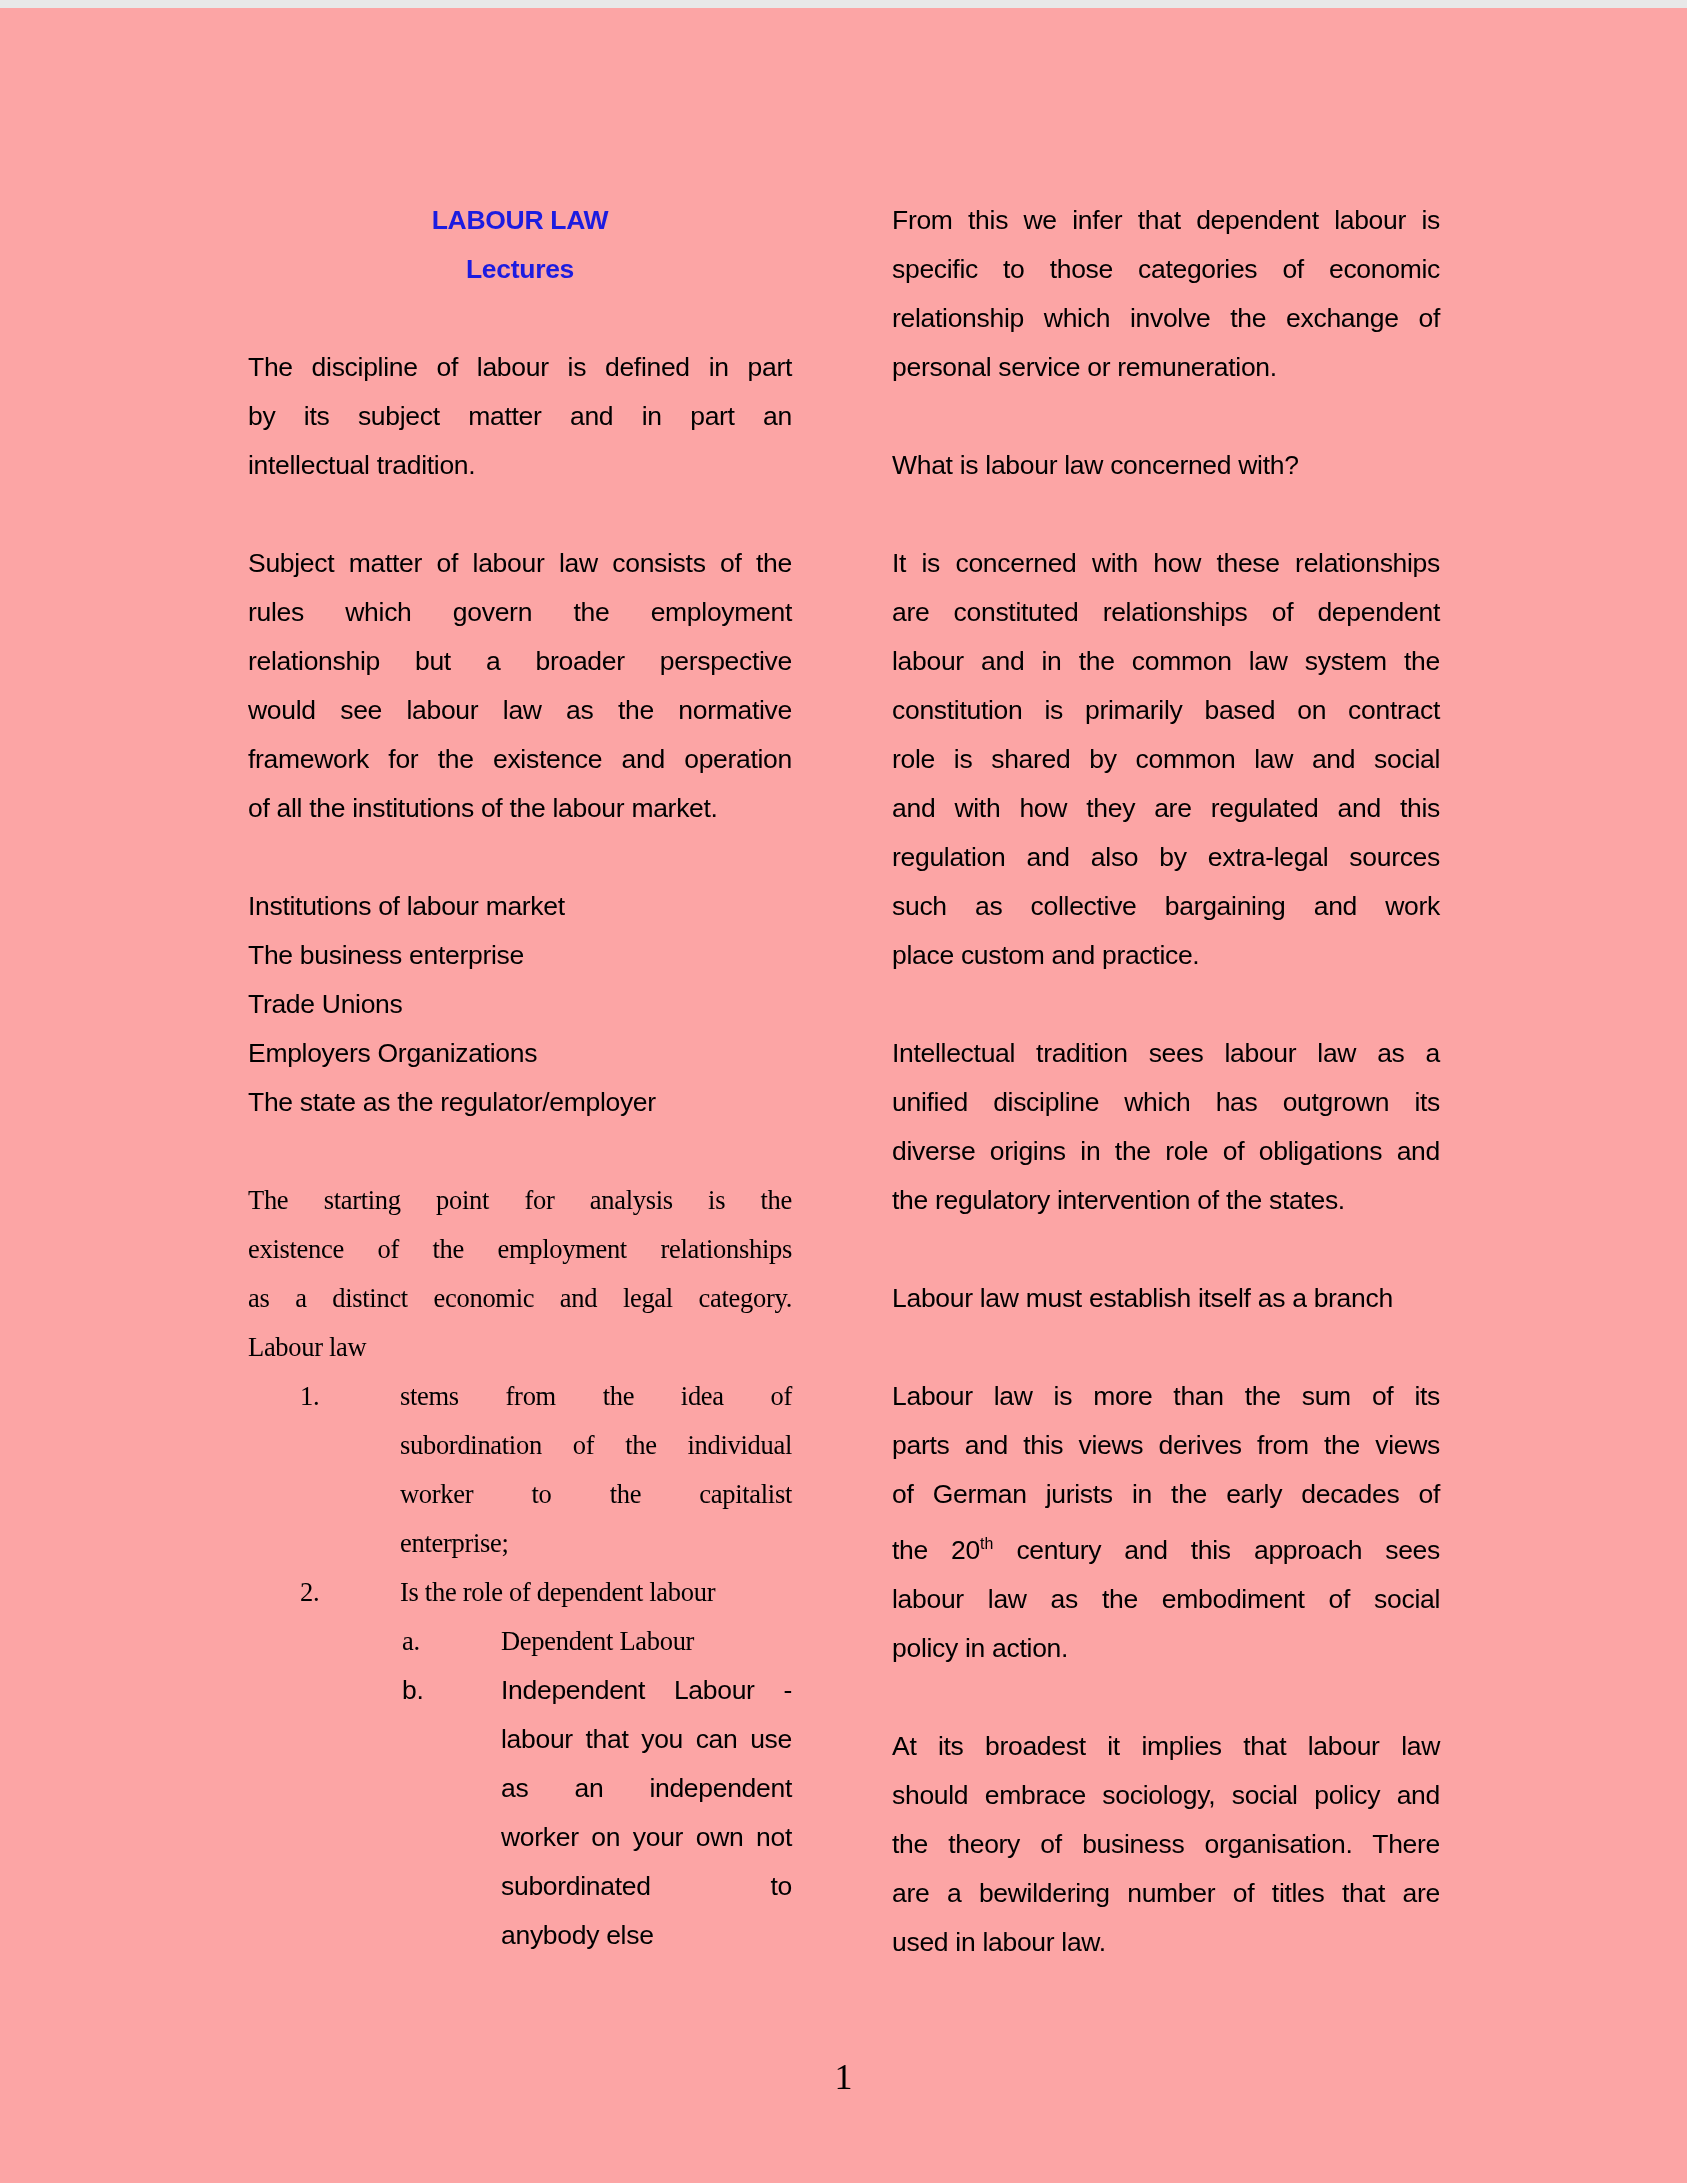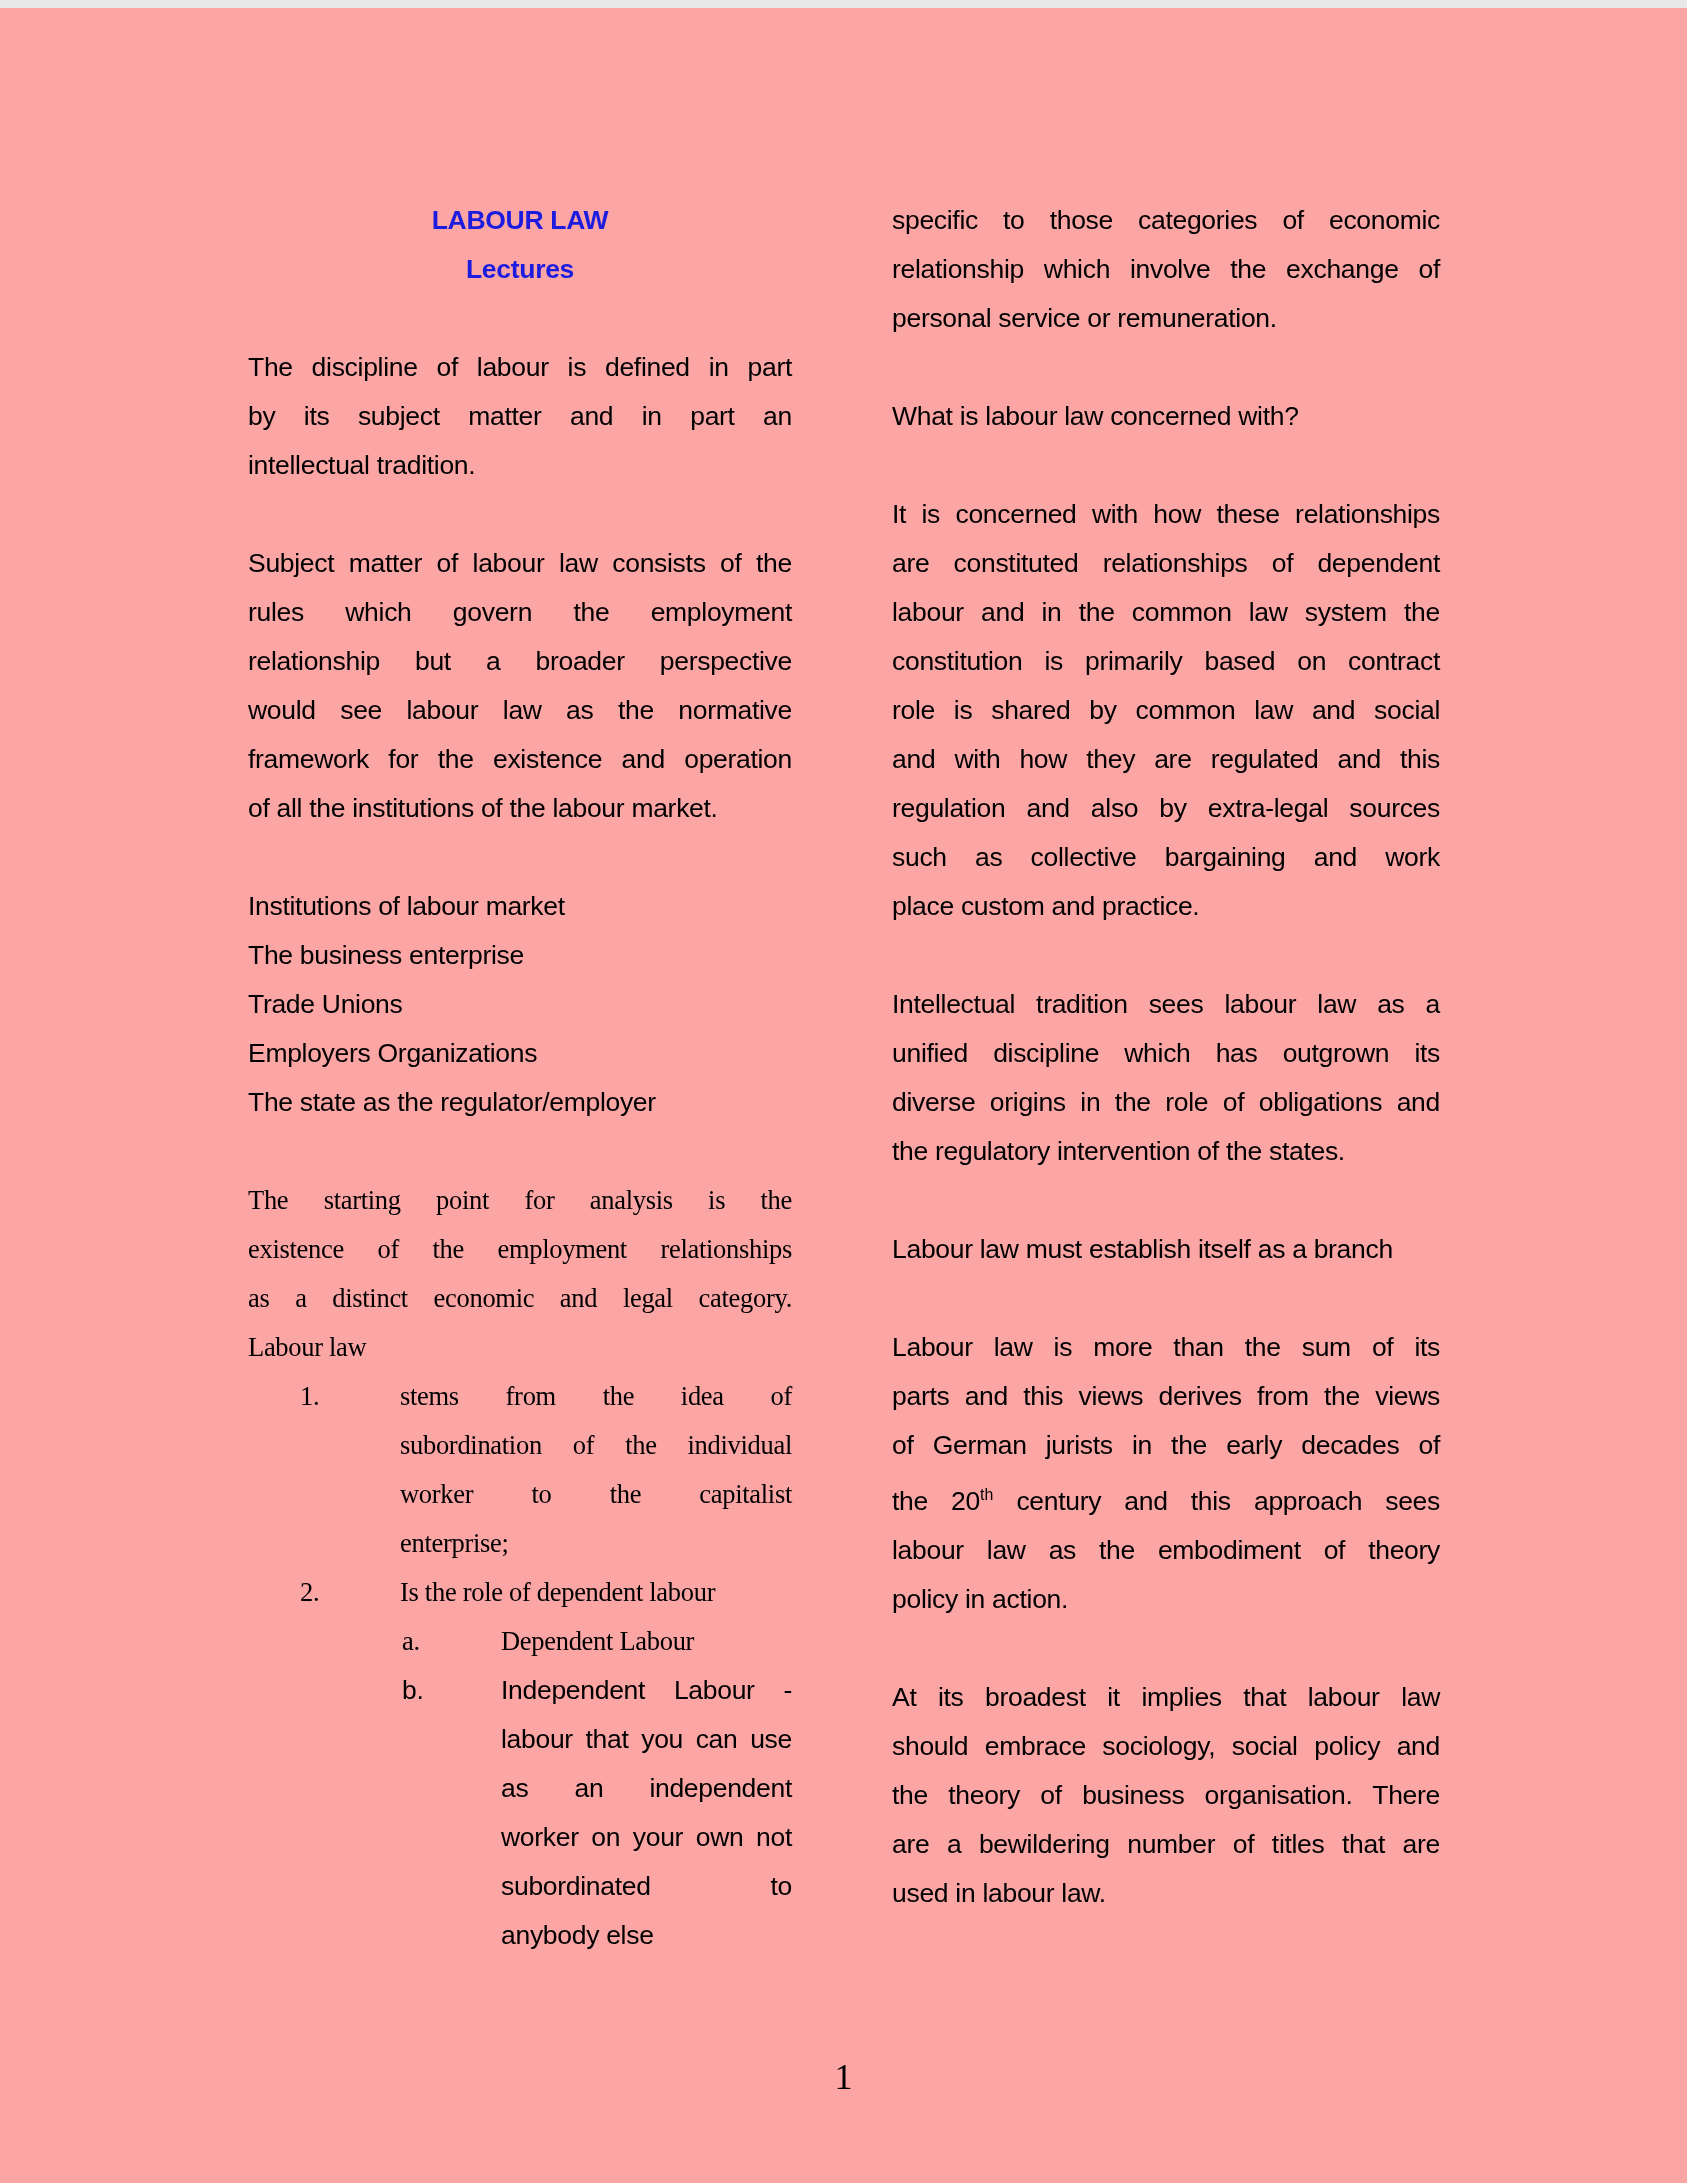--- a/index.html
+++ b/index.html
@@ -110,20 +110,21 @@
           <div class="line j">Independent Labour -</div>
           <div class="line j">labour that you can use</div>
           <div class="line j">as an independent</div>
           <div class="line j">worker on your own not</div>
           <div class="line j">subordinated to</div>
           <div class="line">anybody else</div>
         </div>
       </div>
       <div class="column right">
         <div class="block">
+          <div class="line j">From this we infer that dependent labour is</div>
           <div class="line j">specific to those categories of economic</div>
           <div class="line j">relationship which involve the exchange of</div>
           <div class="line">personal service or remuneration.</div>
         </div>
         <div class="block">
           <div class="line">What is labour law concerned with?</div>
         </div>
         <div class="block">
           <div class="line j">It is concerned with how these relationships</div>
           <div class="line j">are constituted relationships of dependent</div>
@@ -142,21 +143,21 @@
           <div class="line">the regulatory intervention of the states.</div>
         </div>
         <div class="block">
           <div class="line">Labour law must establish itself as a branch</div>
         </div>
         <div class="block">
           <div class="line j">Labour law is more than the sum of its</div>
           <div class="line j">parts and this views derives from the views</div>
           <div class="line j">of German jurists in the early decades of</div>
           <div class="line j"><span>the 20</span><span class="sup">th</span><span> century and this approach sees</span></div>
-          <div class="line j">labour law as the embodiment of theory</div>
+          <div class="line j">labour law as the embodiment of social</div>
           <div class="line">policy in action.</div>
         </div>
         <div class="block">
           <div class="line j">At its broadest it implies that labour law</div>
           <div class="line j">should embrace sociology, social policy and</div>
           <div class="line j">the theory of business organisation.  There</div>
           <div class="line j">are a bewildering number of titles that are</div>
           <div class="line">used in labour law.</div>
         </div>
       </div>

